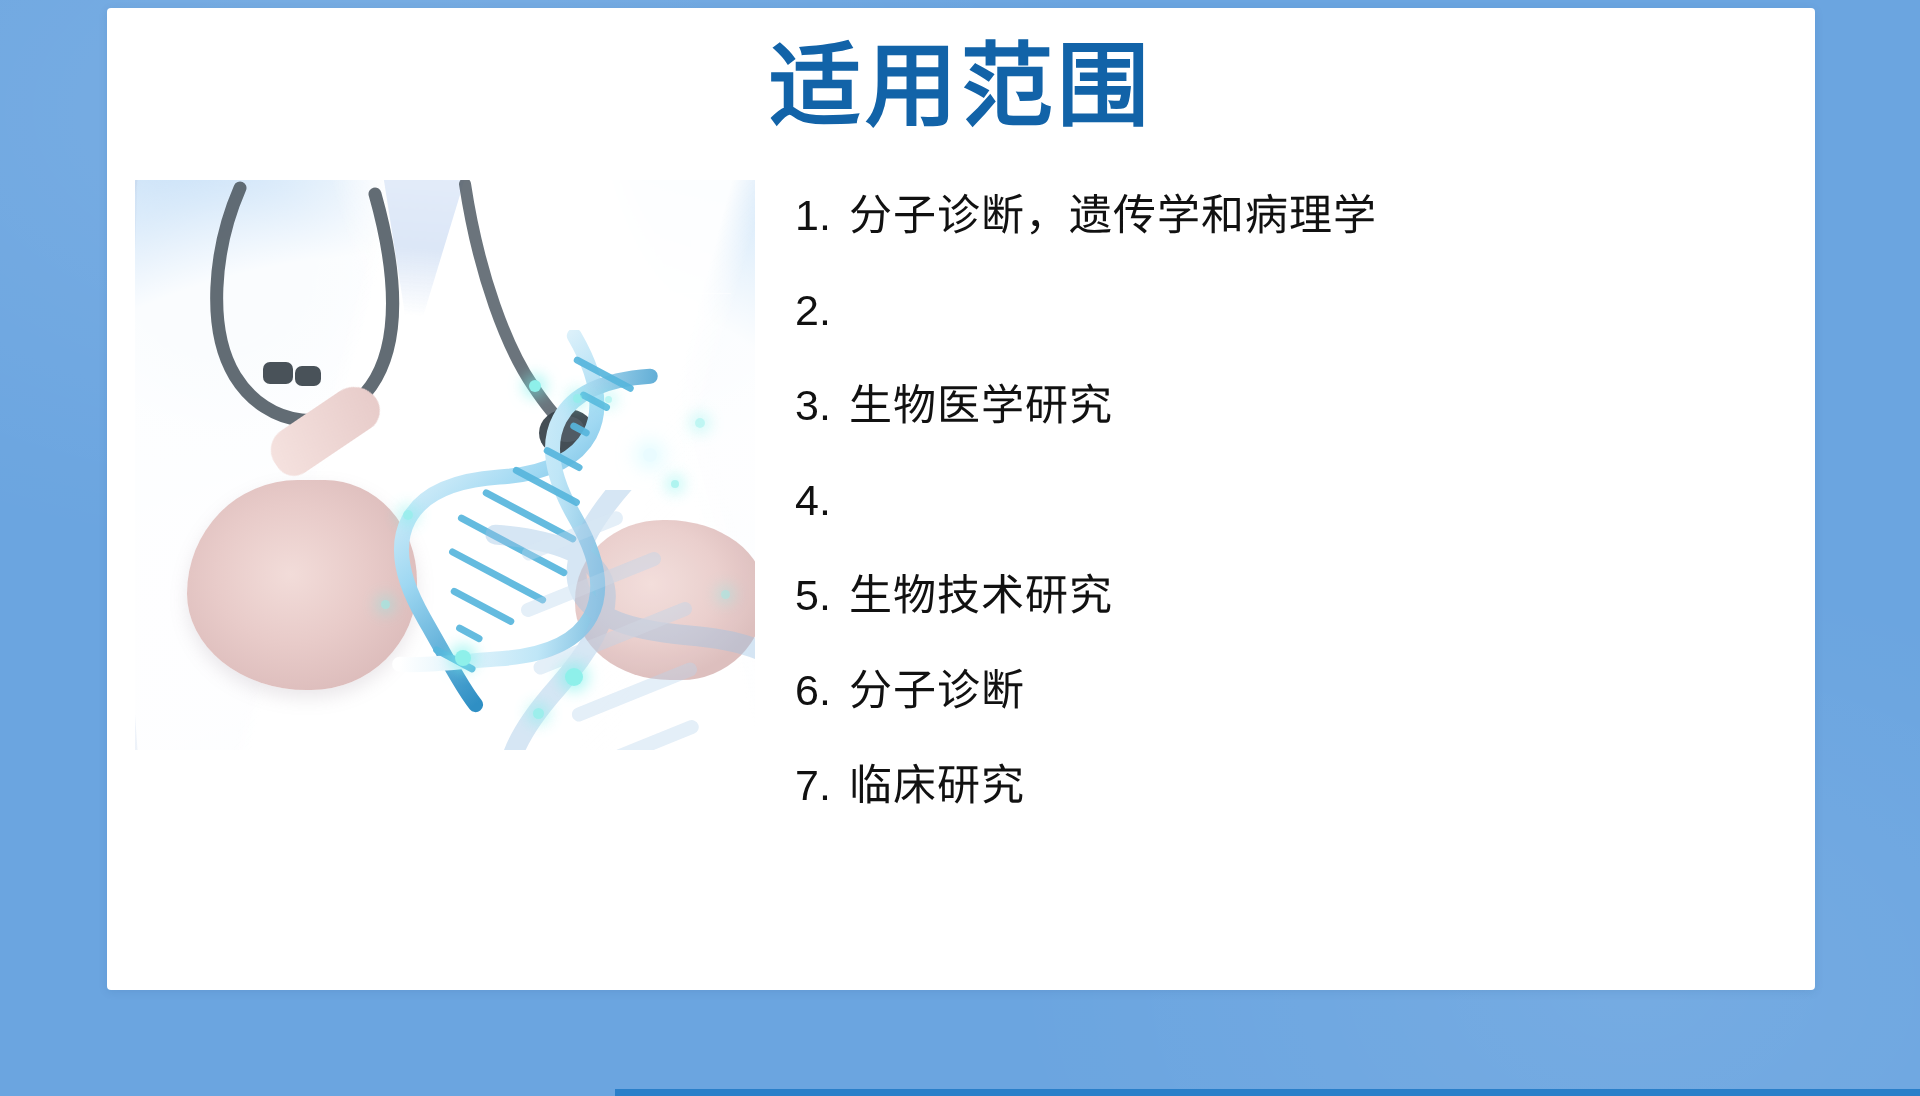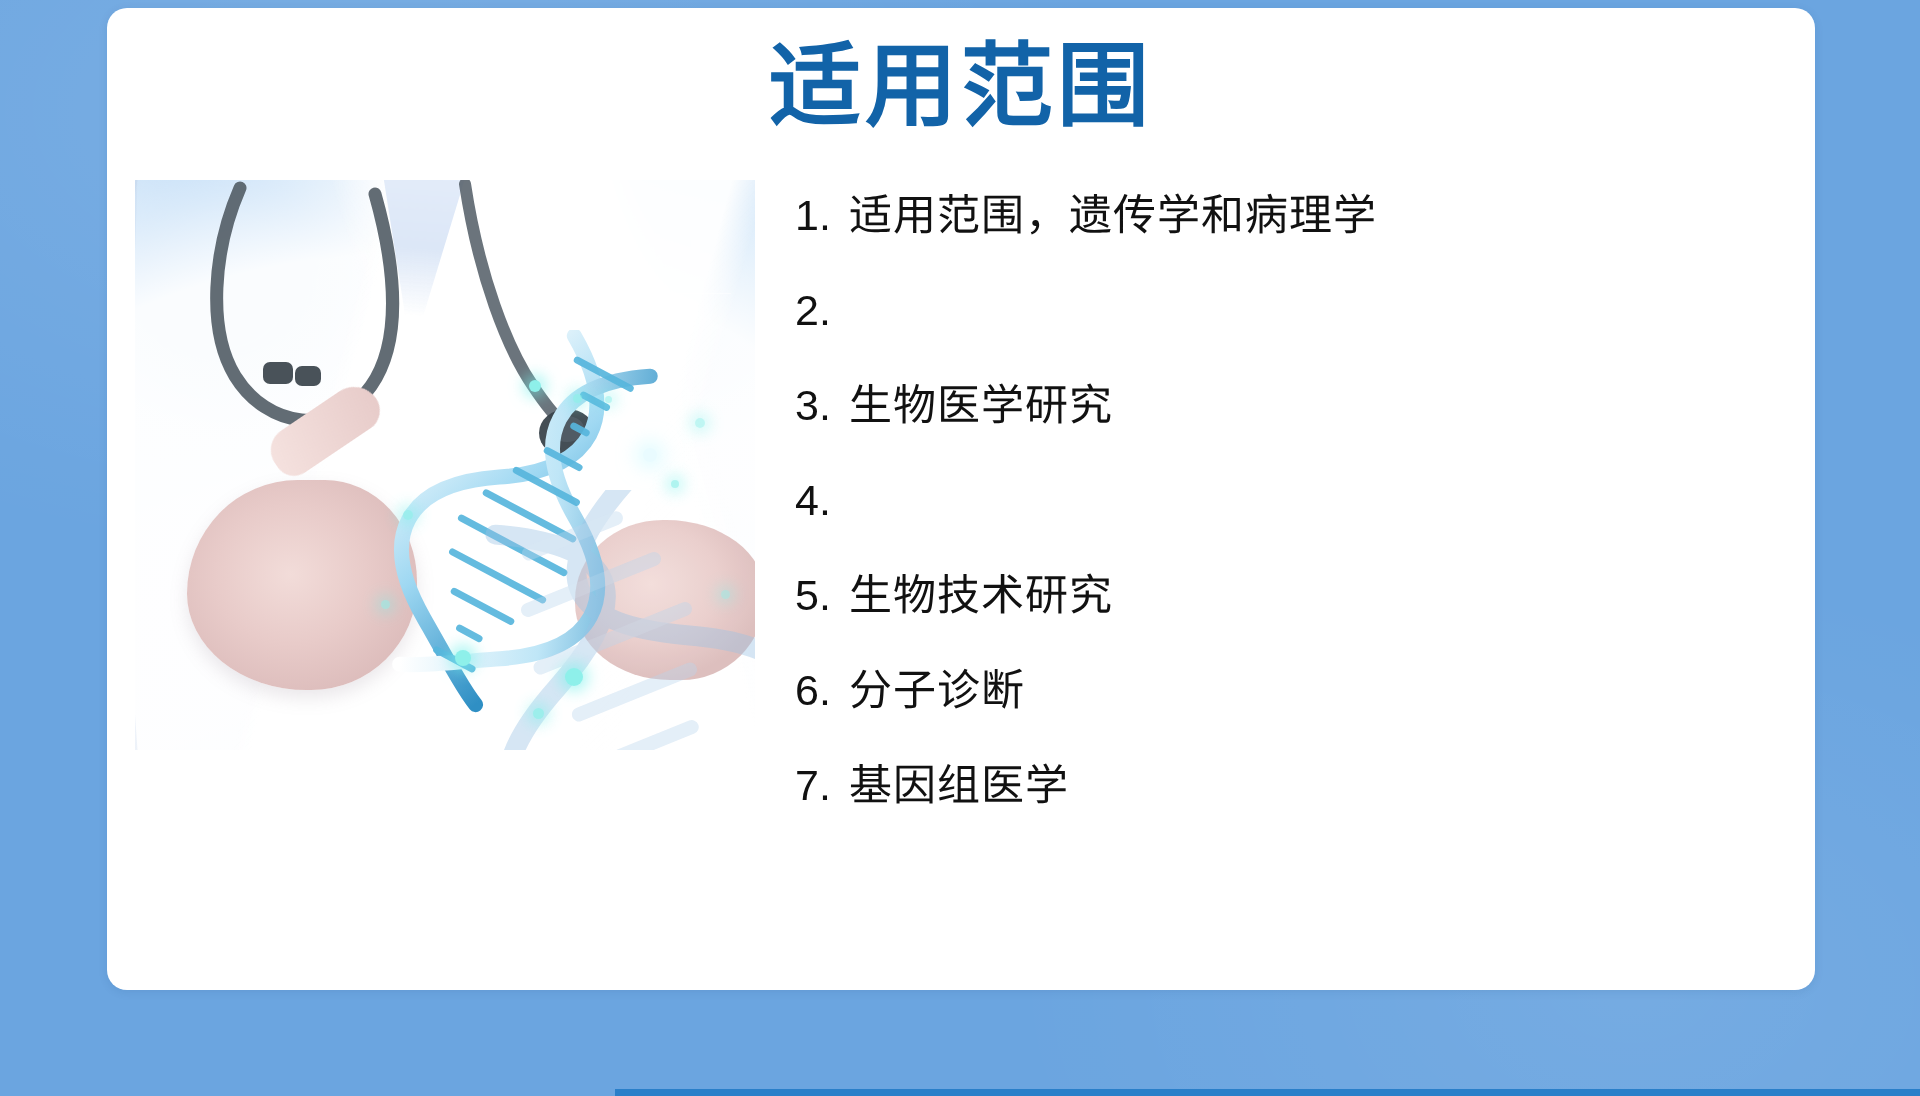--- a/index.html
+++ b/index.html
@@ -33,21 +33,21 @@
     left:615px; bottom:0; width:1305px; height:7px;
     background:#2a7fc9;
   }
 
   
   .card{
     position:absolute;
     left:107px; top:8px;
     width:1708px; height:982px;
     background:#ffffff;
-    border-radius:20px;
+    border-radius:4px;
     box-shadow:0 2px 10px rgba(20,60,110,.10);
     overflow:hidden;
   }
 
   
   .title{
     position:absolute;
     left:0; top:30px; width:100%;
     text-align:center;
     font-family:"Liberation Serif","DejaVu Serif",serif;
@@ -289,21 +289,21 @@
           <div class="lbl">A B C D E</div>
         </div>
 
       </div>
     </div>
 
     <div class="list">
 
       <div class="item">
         <span class="num">1.</span>
-        <span class="txt">适用范围，遗传学和病理学</span>
+        <span class="txt">分子诊断，遗传学和病理学</span>
       </div>
 
       <div class="item">
         <span class="num">2.</span>
       </div>
 
       <div class="item">
         <span class="num">3.</span>
         <span class="txt">生物医学研究</span>
       </div>
@@ -317,19 +317,19 @@
         <span class="txt">生物技术研究</span>
       </div>
 
       <div class="item">
         <span class="num">6.</span>
         <span class="txt">分子诊断</span>
       </div>
 
       <div class="item">
         <span class="num">7.</span>
-        <span class="txt">基因组医学</span>
+        <span class="txt">临床研究</span>
       </div>
 
     </div>
 
   </div>
 </div>
 
 </body></html>

